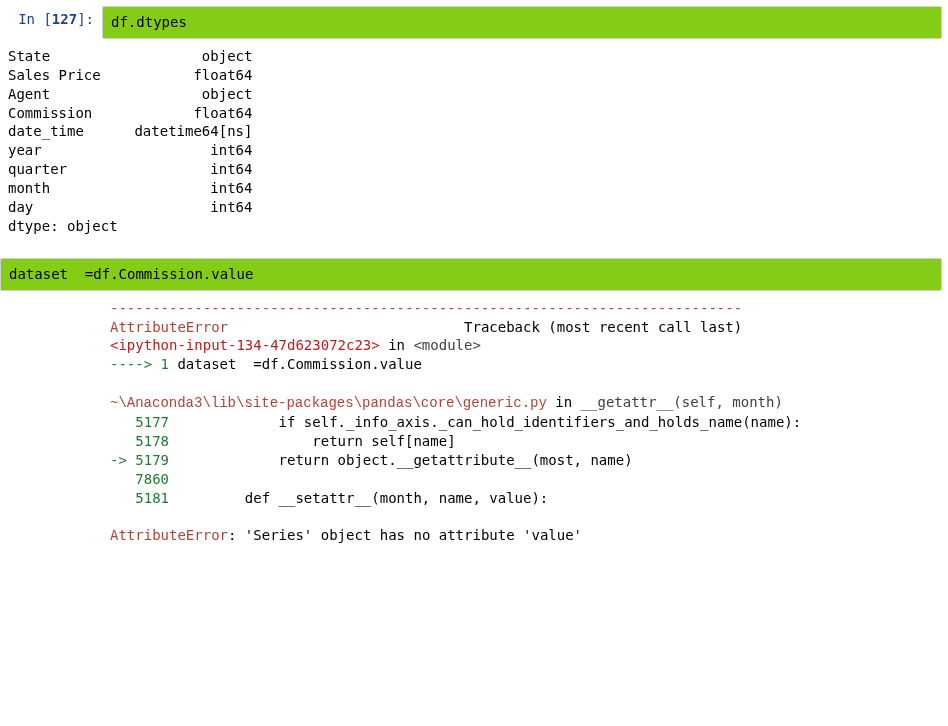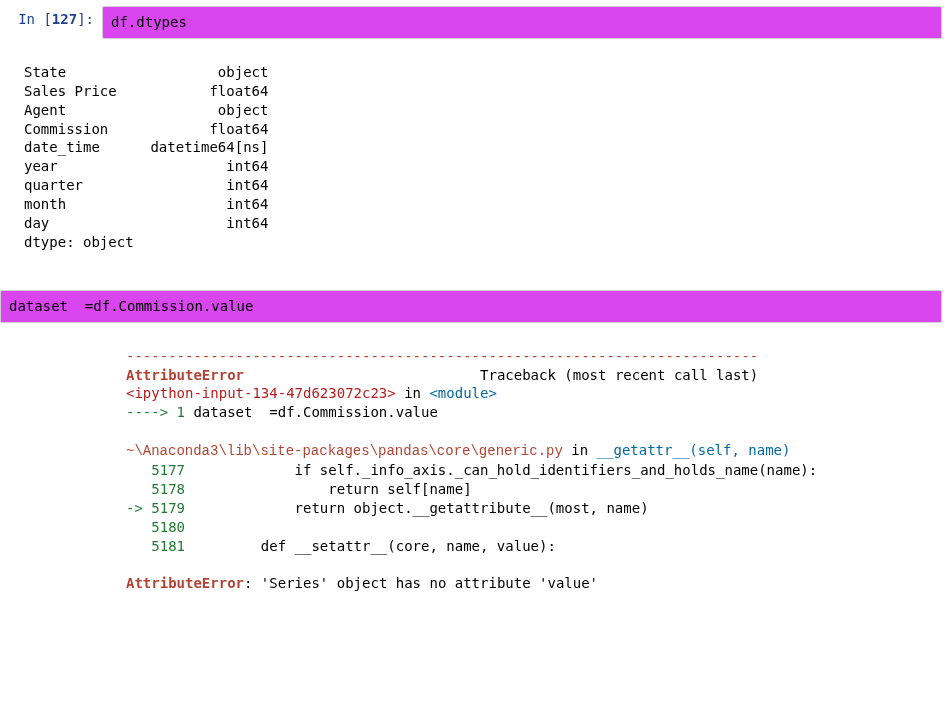--- a/index.html
+++ b/index.html
@@ -22,21 +22,21 @@
     color: #303030;
     font-family: inherit;
   }
   .in-prompt  { color: #20418f; }
   .in-prompt .num { font-weight: bold; color: #20418f; }
   .out-prompt { color: #b14535; }
   .out-prompt .num { font-weight: bold; color: #b14535; }
 
   .input-area {
     flex: 1;
-    background: #d946ef;
+    background: #84cc16;
     border: 1px solid #cfcfcf;
     border-radius: 2px;
     padding: 6px 8px;
     margin: 2px 6px 2px 0;
   }
   .codeline { white-space: pre; }
 
   .output-area {
     flex: 1;
     background: #ffffff;
@@ -50,27 +50,27 @@
     font-family: inherit;
     white-space: pre-wrap;
     overflow: hidden;
   }
   .hr-dash {
     color: #b14535;
     letter-spacing: 0;
     white-space: pre;
     overflow: hidden;
   }
-  .err-name { color: #b14535; font-weight: bold; }
+  .err-name { color: #b14535; font-weight: normal; }
   .tb-loc   { color: #b91c1c; }
   .tb-file  { color: #b14535; font-family: Liberation Mono, monospace; }
-  .tb-link  { color: #0369a1; }
+  .tb-link  { color: #404040; }
   .tb-linen { color: #217a34; text-align: right; }
   .arrow    { color: #217a34; }
-  pre { margin:16px; font-family:inherit; }
+  pre { margin:0; font-family:inherit; }
 </style>
 </head>
 <body>
 
 <div class="cell">
   <div class="prompt in-prompt"><span>In [</span><span class="num">127</span><span>]:</span></div>
   <div class="input-area">
     <div class="codeline">df.dtypes</div>
   </div>
 </div>
@@ -96,21 +96,21 @@
   </div>
 </div>
 
 <div class="cell">
   <div class="prompt"></div>
   <div class="traceback"><pre><span class="hr-dash">---------------------------------------------------------------------------</span>
 <span class="err-name">AttributeError</span><span>                            </span><span>Traceback (most recent call last)</span>
 <span class="tb-loc">&lt;ipython-input-134-47d623072c23&gt;</span><span> in </span><span class="tb-link">&lt;module&gt;</span>
 <span class="arrow">----&gt; 1 </span><span>dataset  =df.Commission.value</span>
 
-<span class="tb-file">~\Anaconda3\lib\site-packages\pandas\core\generic.py</span><span> in </span><span class="tb-link">__getattr__</span><span class="tb-link">(self, name)</span>
+<span class="tb-file">~\Anaconda3\lib\site-packages\pandas\core\generic.py</span><span> in </span><span class="tb-link">__getattr__</span><span class="tb-link">(self, month)</span>
 <span class="tb-linen">   5177 </span><span>            if self._info_axis._can_hold_identifiers_and_holds_name(name):</span>
 <span class="tb-linen">   5178 </span><span>                return self[name]</span>
 <span class="arrow">-&gt; 5179 </span><span>            return object.__getattribute__(most, name)</span>
-<span class="tb-linen">   5180 </span>
-<span class="tb-linen">   5181 </span><span>        def __setattr__(core, name, value):</span>
+<span class="tb-linen">   7860 </span>
+<span class="tb-linen">   5181 </span><span>        def __setattr__(month, name, value):</span>
 
 <span class="err-name">AttributeError</span><span>: 'Series' object has no attribute 'value'</span></pre></div>
 </div>
 
 </body></html>

